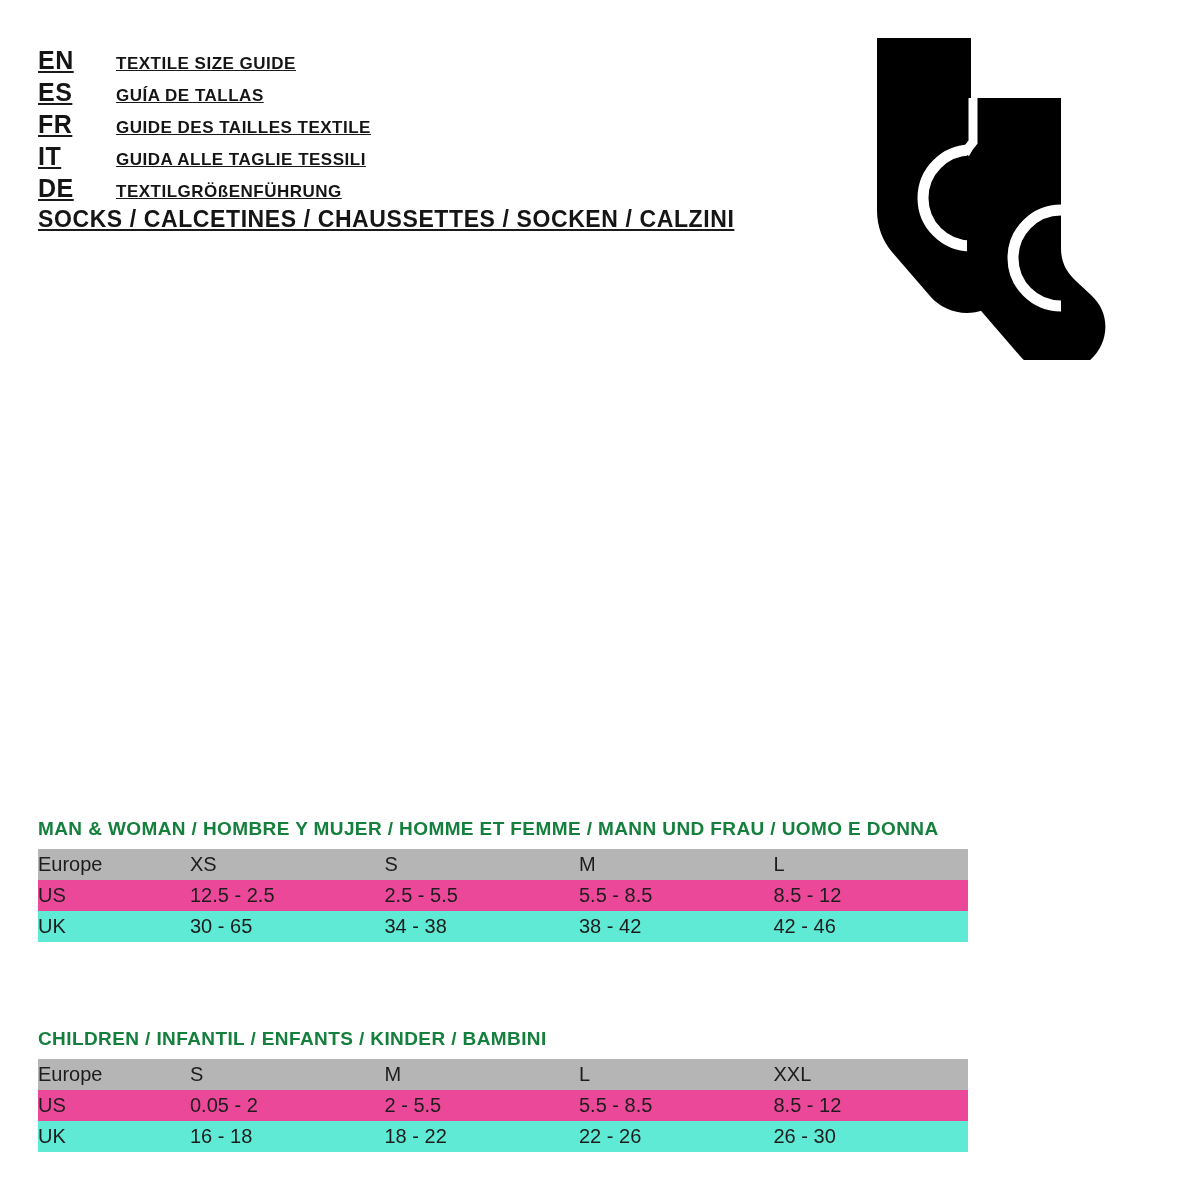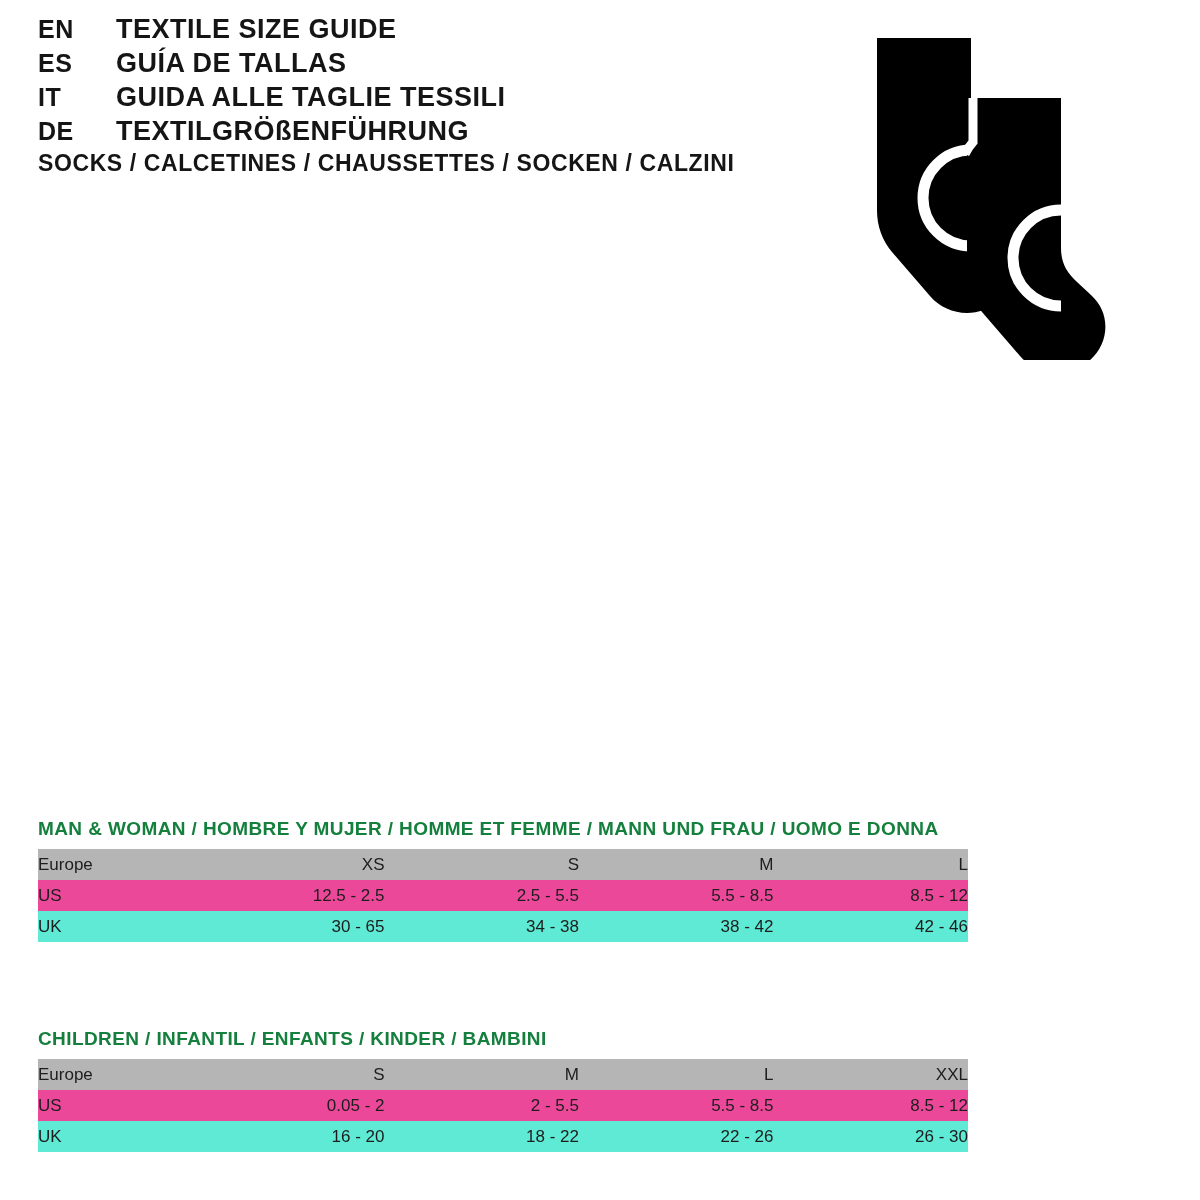--- a/index.html
+++ b/index.html
@@ -12,39 +12,40 @@
     background: #ffffff;
     font-family: "Liberation Sans", sans-serif;
     color: #1a1a1a;
     position: relative;
     overflow: hidden;
   }
 
   
   .header {
     position: absolute;
-    top: 14px;
+    top: 46px;
     left: 38px;
     width: 760px;
+    text-decoration: underline;
   }
   .lang-row {
     display: flex;
     align-items: baseline;
     margin-bottom: 3px;
   }
   .lang-code {
     width: 78px;
     flex: 0 0 78px;
     font-size: 25px;
     font-weight: 700;
     letter-spacing: 0.5px;
     color: #151515;
   }
   .lang-text {
-    font-size: 27px;
+    font-size: 17px;
     font-weight: 700;
     letter-spacing: 0.5px;
     color: #151515;
     white-space: nowrap;
     text-align: center;
   }
   .product-line {
     font-size: 23px;
     font-weight: 700;
     letter-spacing: 0.6px;
@@ -77,32 +78,32 @@
     margin-bottom: 9px;
   }
 
   table.size-table {
     border-collapse: collapse;
     width: 930px;
     table-layout: fixed;
   }
   table.size-table td {
     height: 31px;
-    font-size: 17px;
+    font-size: 20px;
     color: #1d1d1d;
     padding: 0;
     vertical-align: middle;
   }
   td.label-cell {
     text-align: left;
     padding-left: 8px;
     width: 152px;
   }
   td.val-cell {
-    text-align: right;
+    text-align: left;
   }
   tr.row-head td {
     background: #b5b5b5;
     font-weight: 400;
   }
   tr.row-alt td {
     background: #ec4899;
   }
   tr.row-shade td {
     background: #5eead4;
@@ -116,20 +117,24 @@
   <div class="lang-row">
     <span class="lang-code">EN</span>
     <span class="lang-text">TEXTILE SIZE GUIDE</span>
   </div>
 
   <div class="lang-row">
     <span class="lang-code">ES</span>
     <span class="lang-text">GUÍA DE TALLAS</span>
   </div>
 
+  <div class="lang-row">
+    <span class="lang-code">FR</span>
+    <span class="lang-text">GUIDE DES TAILLES TEXTILE</span>
+  </div>
 
   <div class="lang-row">
     <span class="lang-code">IT</span>
     <span class="lang-text">GUIDA ALLE TAGLIE TESSILI</span>
   </div>
 
   <div class="lang-row">
     <span class="lang-code">DE</span>
     <span class="lang-text">TEXTILGRÖßENFÜHRUNG</span>
   </div>
@@ -193,20 +198,20 @@
       </tr>
       <tr class="row-alt">
         <td class="label-cell">US</td>
         <td class="val-cell">0.05 - 2</td>
         <td class="val-cell">2 - 5.5</td>
         <td class="val-cell">5.5 - 8.5</td>
         <td class="val-cell">8.5 - 12</td>
       </tr>
       <tr class="row-shade">
         <td class="label-cell">UK</td>
-        <td class="val-cell">16 - 20</td>
+        <td class="val-cell">16 - 18</td>
         <td class="val-cell">18 - 22</td>
         <td class="val-cell">22 - 26</td>
         <td class="val-cell">26 - 30</td>
       </tr>
     </tbody>
   </table>
 </div>
 
 </body></html>

